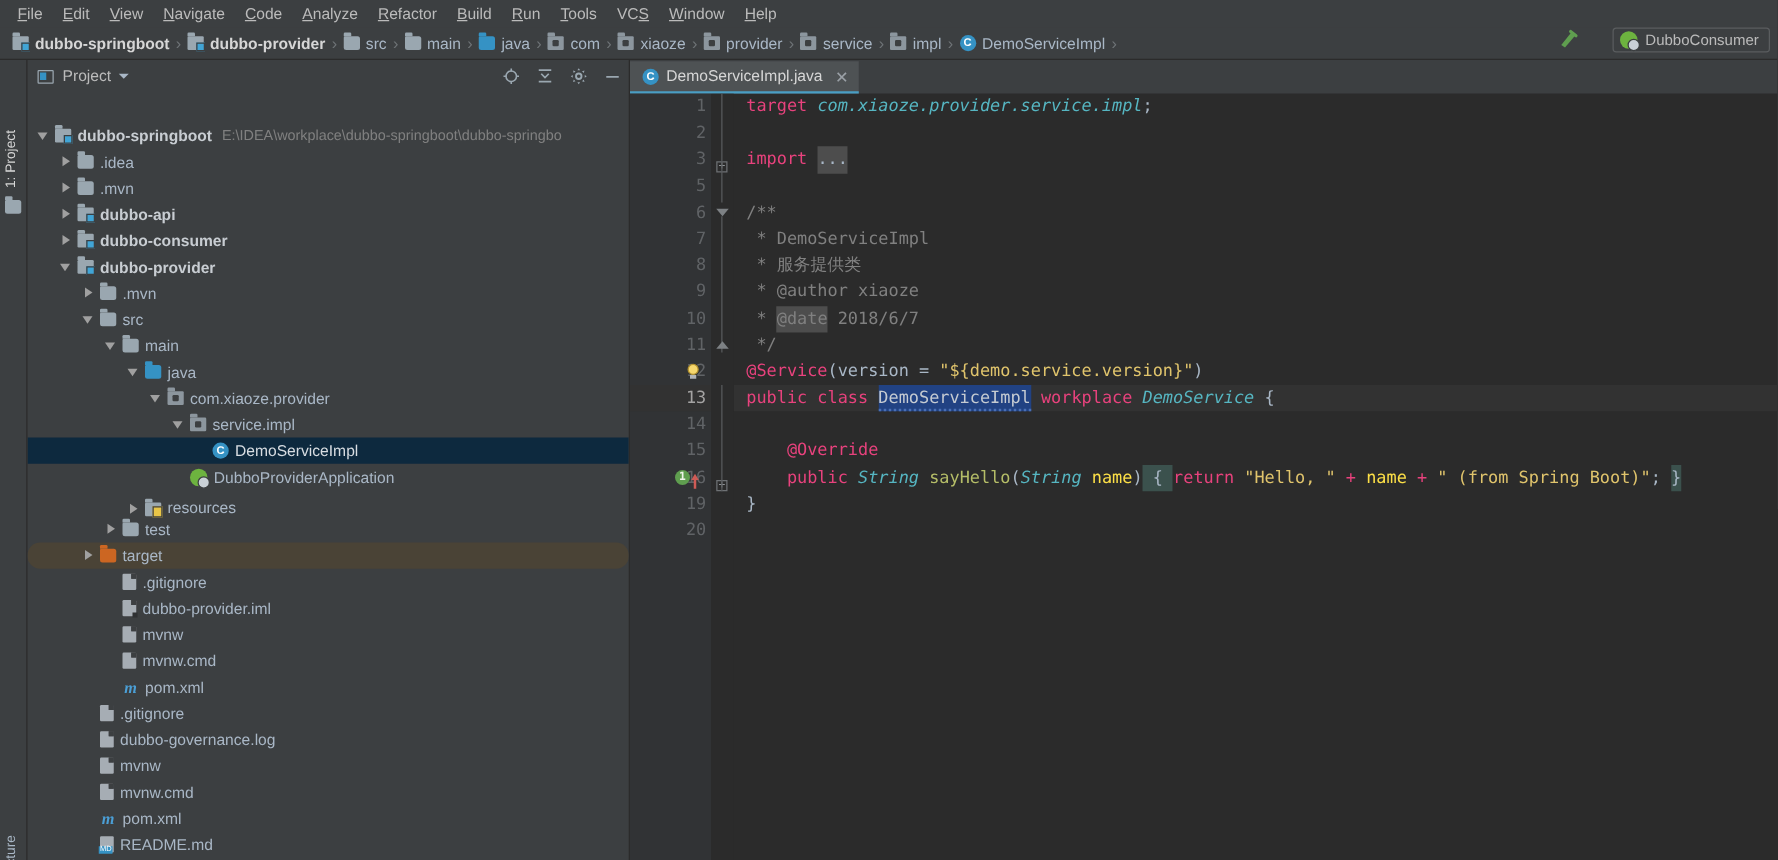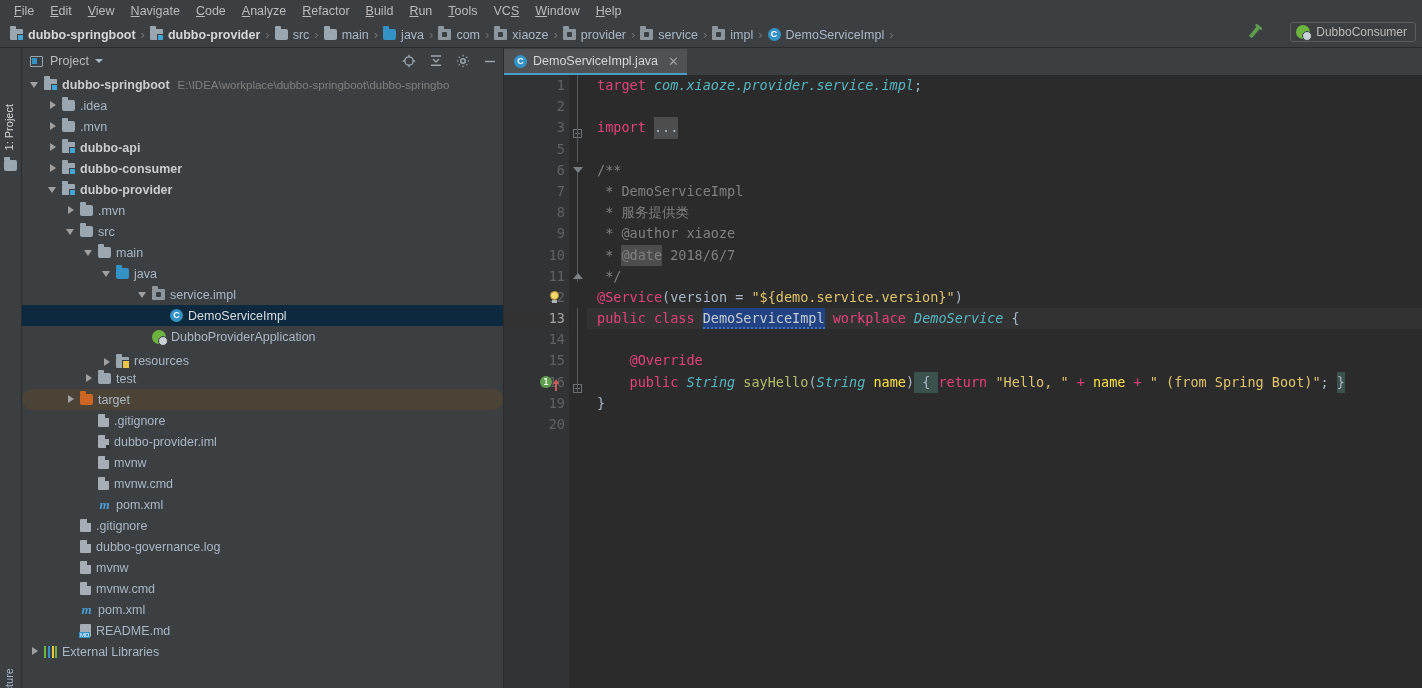--- a/index.html
+++ b/index.html
@@ -96,21 +96,21 @@
   .vtab {
     position:absolute; left:-1px;
     writing-mode: vertical-rl; transform: rotate(180deg);
     font-size:11px; color:#a9b7c6; white-space:nowrap;
     padding:4px 4px; cursor:default;
   }
   .vtab.active { color:#d6d6d6; }
 
   
   #project-panel { width:482px; flex:0 0 482px; background:#3c3f41;
-     display:flex; flex-direction:column; border-right:1px solid #2b2b2b; }
+     display:flex; flex-direction:column; border-right:1px solid #2b2b2b;gap:24px; }
   #panel-header { height:26px; display:flex; align-items:center; padding:0 6px 0 8px;
      position:relative; }
   #panel-header .title { color:#bbbbbb; font-size:12.5px; margin-left:7px; }
   .tb-icons { position:absolute; right:6px; display:flex; align-items:center; gap:13px; }
   .tbi { width:14px; height:14px; position:relative; cursor:pointer; }
   .panel-sq { width:13px; height:11px; border:1.5px solid #9aa7b0; border-radius:1px; }
   .panel-sq::after { content:""; position:absolute; left:1px; top:1px; width:5px; height:6px; background:#3592c4; }
   .caret-dn { width:0;height:0;border-left:4px solid transparent;border-right:4px solid transparent;
      border-top:4px solid #a9b7c6; margin-left:6px; }
 
@@ -361,20 +361,25 @@
         <div class="row" style="padding-left: 62px;">
           <span class="arrow open"></span>
           <span class="ico ico-folder"></span>
           <span class="lbl">main</span>
         </div>
         <div class="row" style="padding-left: 80px;">
           <span class="arrow open"></span>
           <span class="ico ico-folder src"></span>
           <span class="lbl">java</span>
         </div>
+        <div class="row" style="padding-left: 98px;">
+          <span class="arrow open"></span>
+          <span class="ico ico-pkg"></span>
+          <span class="lbl">com.xiaoze.provider</span>
+        </div>
         <div class="row" style="padding-left: 116px;">
           <span class="arrow open"></span>
           <span class="ico ico-pkg"></span>
           <span class="lbl">service.impl</span>
         </div>
         <div class="row selected" style="padding-left: 134px;">
           <span class="arrow"></span>
           <span class="ico ico-class">C</span>
           <span class="lbl white">DemoServiceImpl</span>
         </div>

